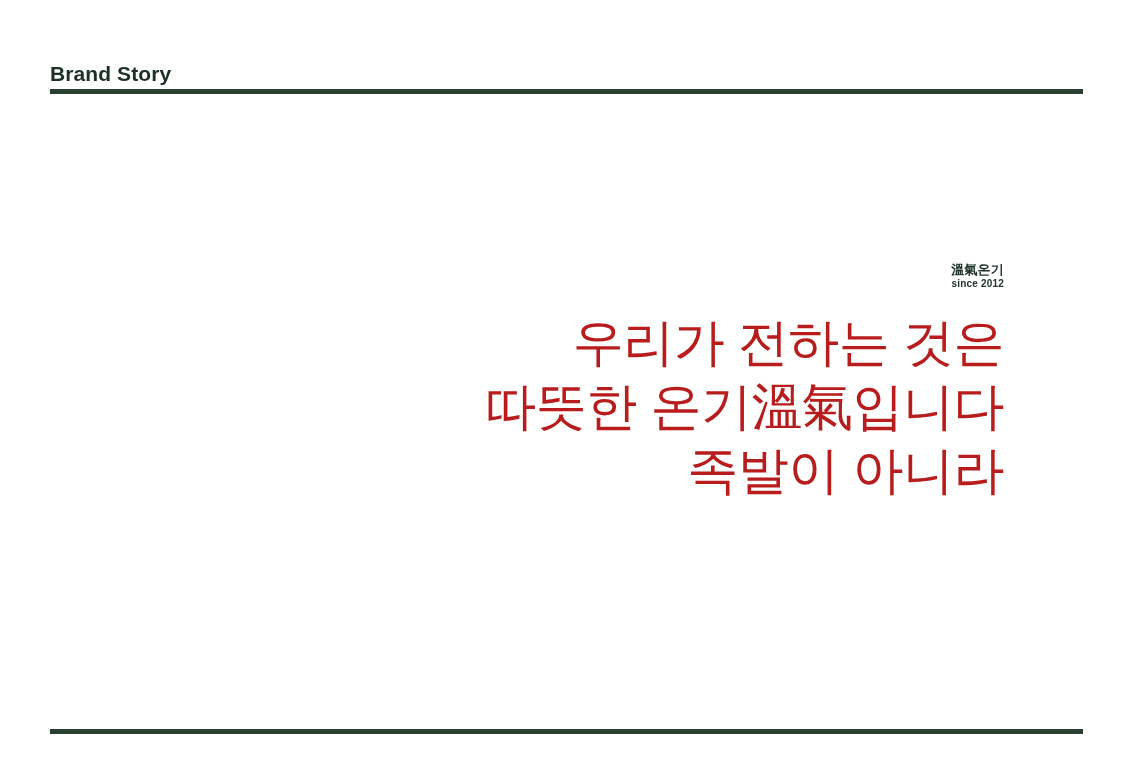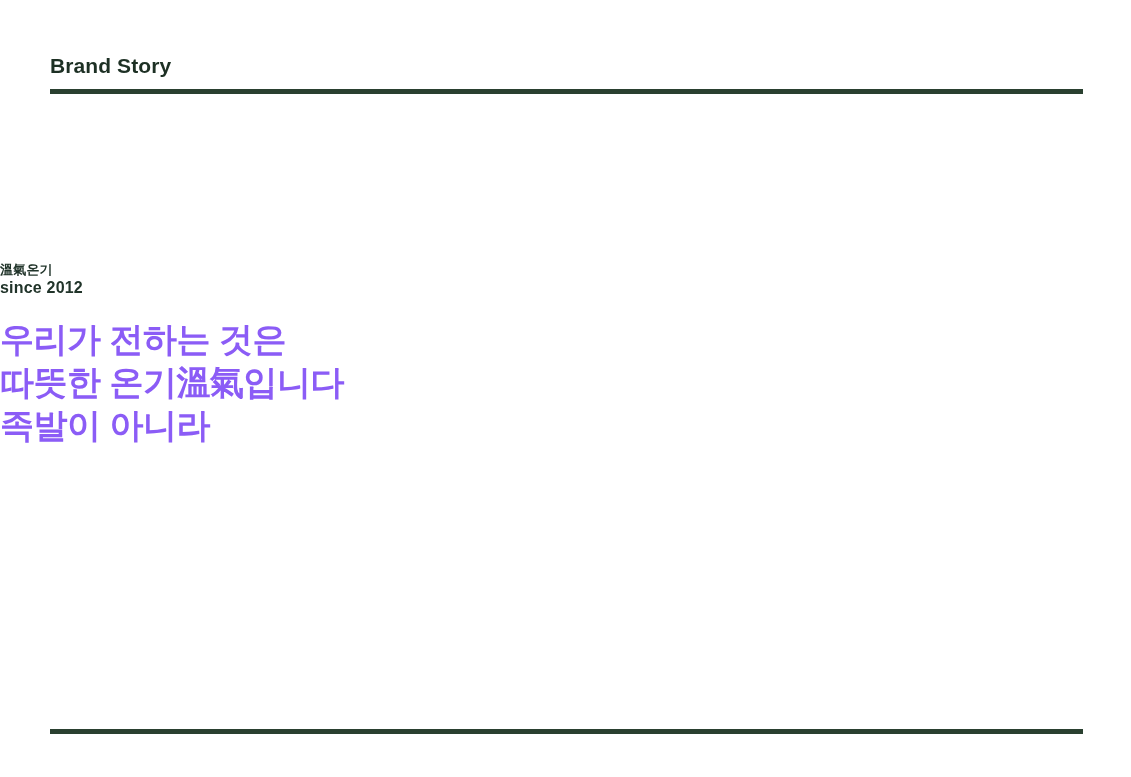--- a/index.html
+++ b/index.html
@@ -20,21 +20,21 @@
   }
 
   
   .header {
     position: absolute;
     left: 50px;
     top: 46px;
     width: 1033px;
     height: 38px;
     display: flex;
-    align-items: center;
+    align-items: flex-end;
     justify-content: space-between;
   }
   .header-title {
     font-size: 21px;
     font-weight: bold;
     color: #1d3024;
     letter-spacing: 0.1px;
     line-height: 1;
     white-space: nowrap;
   }
@@ -56,44 +56,44 @@
   }
   .rule-top { top: 89px; }
   .rule-bottom { top: 729px; }
 
   
   .center-block {
     position: absolute;
     left: 0;
     top: 262px;
     width: 1004px;
-    text-align: left;
+    text-align: right;
   }
   .logo-mark {
     font-size: 13px;
     font-weight: bold;
     color: #21342a;
     line-height: 1.25;
     letter-spacing: 0.2px;
   }
   .logo-since {
-    font-size: 16px;
+    font-size: 10px;
     font-weight: bold;
     color: #21342a;
     line-height: 1.25;
     letter-spacing: 0.2px;
   }
 
   .headline {
     margin-top: 20px;
   }
   .headline-line {
-    font-size: 34px;
-    font-weight: bold;
-    color: #8b5cf6;
+    font-size: 51px;
+    font-weight: normal;
+    color: #b91c1c;
     line-height: 1.26;
     letter-spacing: -0.5px;
     white-space: nowrap;
   }
 </style>
 </head>
 <body>
 
 <div class="slide">
 

